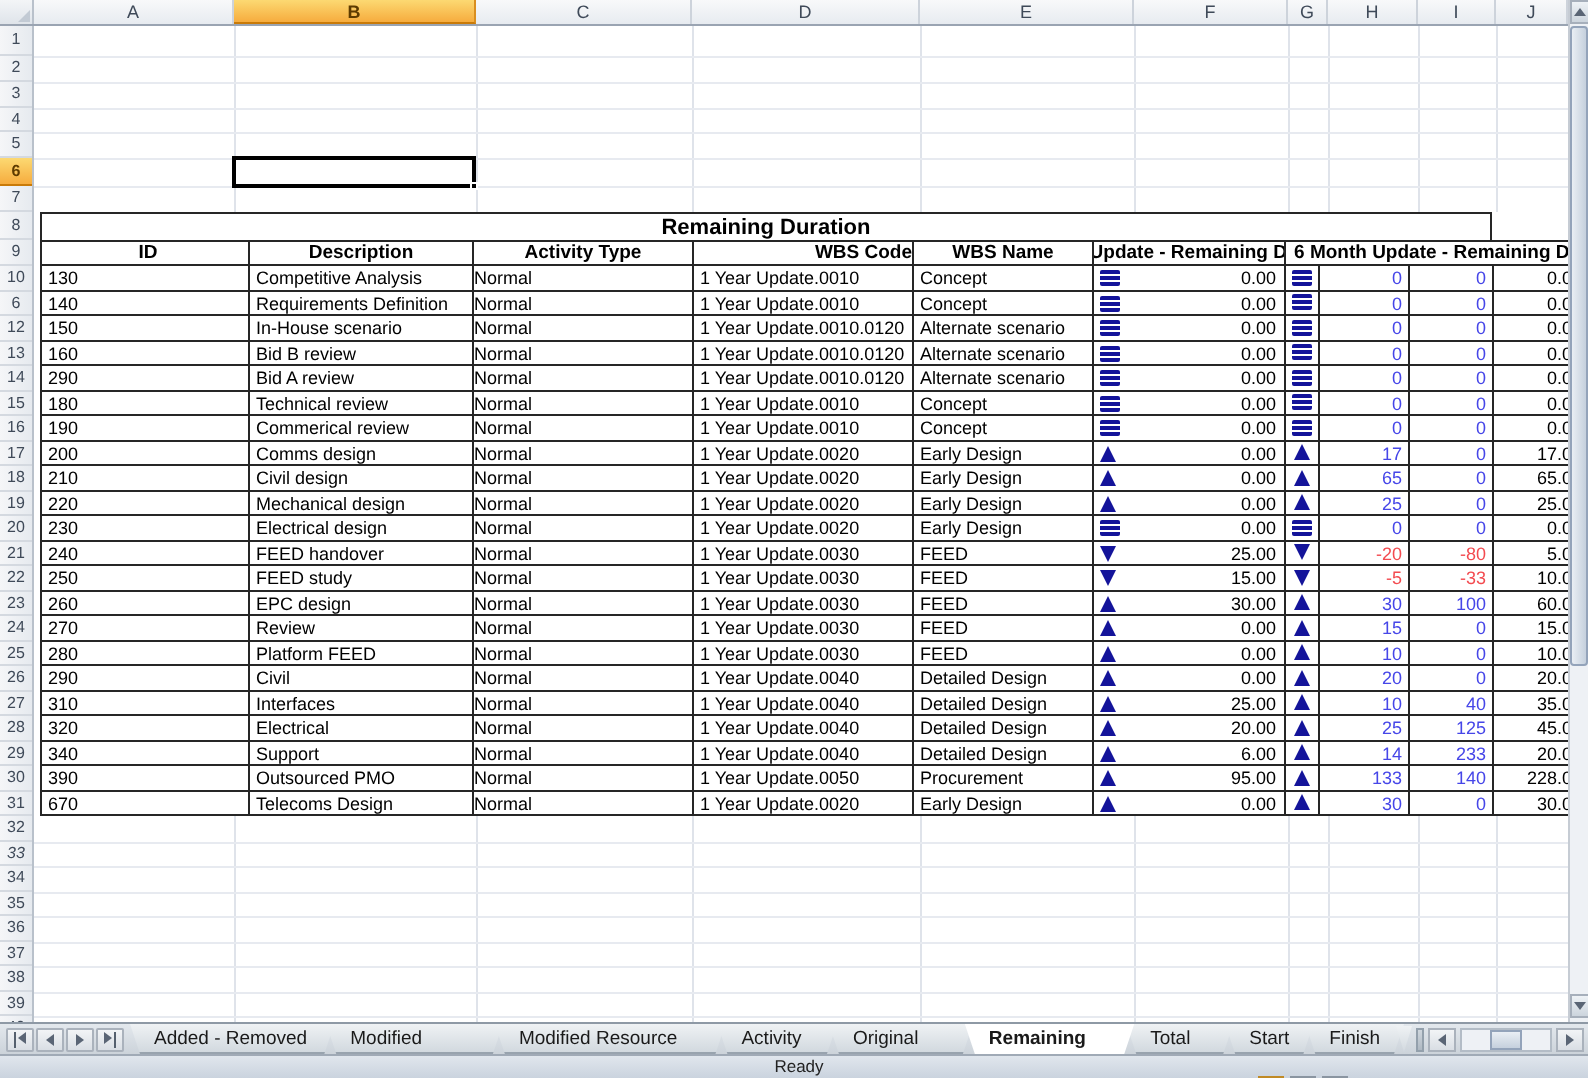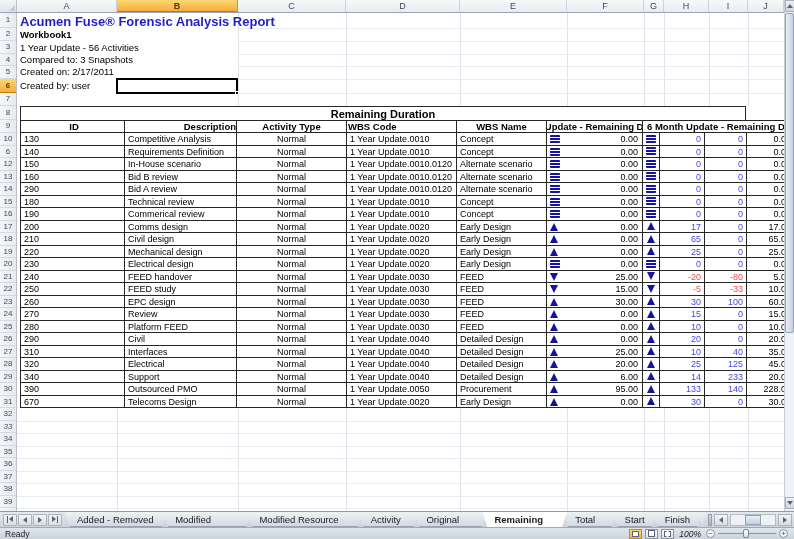--- a/index.html
+++ b/index.html
@@ -47,21 +47,21 @@
   .trow { display:flex; }
   .tcell { border-left:1px solid #262626; overflow:hidden; white-space:nowrap; font-size:9px;
            line-height:12px; background:#fff; }
   .title-row .tcell { border:1px solid #262626; border-bottom:none; height:14px;
                       font-size:11px; font-weight:bold; line-height:14px; text-align:center; }
   .header-row .tcell { border-top:1px solid #262626; border-bottom:1px solid #262626; height:13px;
                        font-weight:bold; font-size:9.5px; line-height:12px; text-align:center; }
   .data-row .tcell { border-bottom:1px solid #262626; height:12.5px; position:relative; }
   .c-id { width:104px; padding-left:3px; }
   .c-desc { width:112px; padding-left:3px; }
-  .c-type { width:110px; text-align:center; }
+  .c-type { width:110px; text-align:left; }
   .c-wbs { width:110px; padding-left:3px; }
   .c-wname { width:90px; padding-left:3px; }
   .c-yr { width:96px; text-align:right; padding-right:4px; }
   .c-ico { width:17px; }
   .c-delta { width:45px; text-align:right; padding-right:3px; }
   .c-pct { width:42px; text-align:right; padding-right:3px; }
   .c-last { width:38px; }
   .c-last .inner { width:46px; text-align:right; padding-right:2px; }
   .c-grp { width:142px; }
   .c-grp .inner { width:178px; text-align:center; }
@@ -115,21 +115,21 @@
   .splitter { width:4px; height:12px; background:linear-gradient(#cfd6dd,#aeb8c2); border:1px solid #93a0ac; }
   .hs-btn { width:14px; height:12px; display:flex; align-items:center; justify-content:center;
             background:linear-gradient(#f2f4f6,#d9dee4); border:1px solid #aab2bc; }
   .hs-track { width:46px; height:12px; background:#eef1f5; border:1px solid #b3bcc6; position:relative; }
   .hs-thumb { position:absolute; left:14px; top:0; width:16px; height:10px;
               background:linear-gradient(#e9eef4,#c5d0dd); border:1px solid #93a3ba; }
 
   
   .statusbar { position:absolute; left:0; top:527px; width:794px; height:12px;
                background:linear-gradient(#e0e6ed,#cad3de); border-top:1px solid #a0aab6;
-               display:flex; align-items:center; font-size:8.5px; color:#222; }
+               display:flex; align-items:center; font-size:8.5px; color:#222;flex-direction:column; }
   .ready { padding-left:5px; }
   .sb-right { margin-left:auto; display:flex; align-items:center; gap:3px; padding-right:6px; }
   .viewbtn { width:13px; height:10px; border:1px solid #8a95a1; background:linear-gradient(#f5f7f9,#dde2e8);
              display:flex; align-items:center; justify-content:center; }
   .viewbtn.active { background:linear-gradient(#fcd972,#f4b04a); border-color:#c08a25; }
   .vb-glyph { width:7px; height:6px; border:1px solid #5a6575; background:
               linear-gradient(#fff,#fff); }
   .zoomlbl { padding:0 2px;font-style:italic; }
   .zbtn { width:9px; height:9px; border:1px solid #8a95a1; border-radius:50%; background:#f2f5f8;
           font-size:8px; line-height:7px; text-align:center; color:#44505e; }
@@ -222,38 +222,30 @@
         <div class="hline" style="top: 407.5px;"></div>
         <div class="hline" style="top: 420px;"></div>
         <div class="hline" style="top: 432.5px;"></div>
         <div class="hline" style="top: 445px;"></div>
         <div class="hline" style="top: 457.5px;"></div>
         <div class="hline" style="top: 470px;"></div>
         <div class="hline" style="top: 482.5px;"></div>
         <div class="hline" style="top: 495px;"></div>
       </div>
 
-    <div class="infoblock">
-      <div class="infoline report-title">Acumen Fuse® Forensic Analysis Report</div>
-      <div class="infoline wb" style="top:16px">Workbook1</div>
-      <div class="infoline" style="top:29px">1 Year Update - 56 Activities</div>
-      <div class="infoline" style="top:41px">Compared to: 3 Snapshots</div>
-      <div class="infoline" style="top:53px">Created on: 2/17/2011</div>
-      <div class="infoline" style="top:67px">Created by: user</div>
-    </div>
 
     <div class="rtable">
       <div class="trow title-row">
         <div class="tcell" style="width:726px">Remaining Duration</div>
       </div>
       <div class="trow header-row">
         <div class="tcell c-id" style="text-align:center">ID</div>
-        <div class="tcell c-desc" style="text-align:right;padding-left:0">Description</div>
+        <div class="tcell c-desc" style="text-align:center;padding-left:0">Description</div>
         <div class="tcell c-type">Activity Type</div>
-        <div class="tcell c-wbs" style="text-align:left;padding-left:1px">WBS Code</div>
+        <div class="tcell c-wbs" style="text-align:right;padding-left:1px">WBS Code</div>
         <div class="tcell c-wname" style="text-align:center;padding-left:0">WBS Name</div>
         <div class="tcell c-yrh">
             <div class="inner">1 Year Update - Remaining Duration</div>
           </div>
         <div class="tcell c-grp">
             <div class="inner">6 Month Update - Remaining Duration</div>
           </div>
       </div>
       <div id="datarows">
           <div class="trow data-row">

